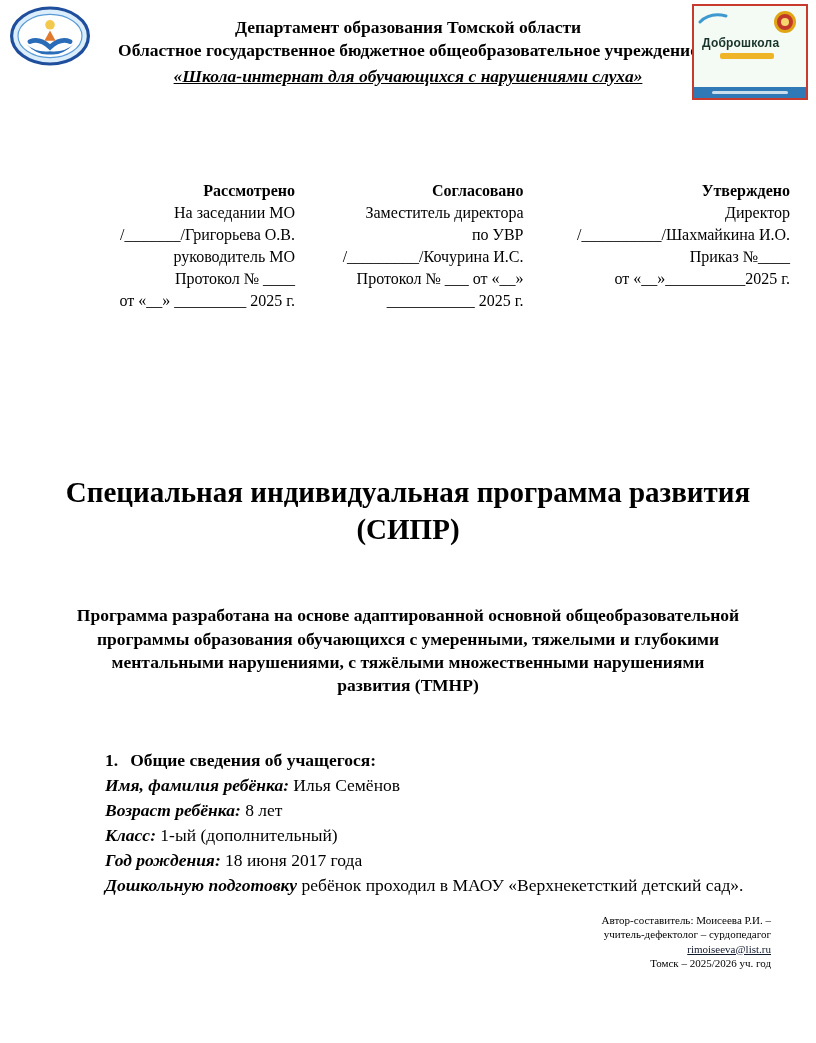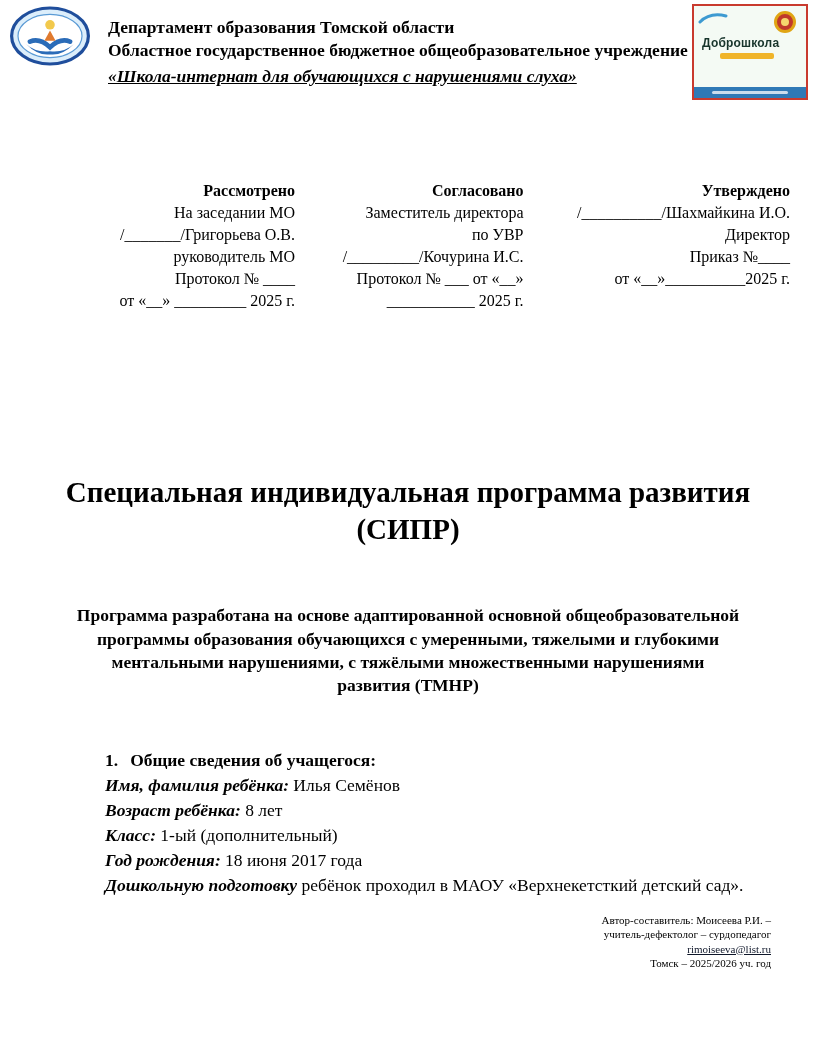--- a/index.html
+++ b/index.html
@@ -23,21 +23,21 @@
   .badge-emblem{
     position:absolute;right:10px;top:5px;width:22px;height:22px;border-radius:50%;
     background:#c0392b;border:3px solid #e0a514;box-sizing:border-box;
   }
   .badge-emblem::after{content:"";position:absolute;left:4px;top:4px;width:8px;height:8px;border-radius:50%;background:#f5d76e;}
   .badge-title{position:absolute;left:8px;top:30px;font-size:12px;font-weight:bold;color:#17342b;letter-spacing:.2px;}
   .badge-sub{position:absolute;left:26px;top:47px;width:54px;height:6px;background:#f0b429;border-radius:2px;}
   .badge-strip{position:absolute;left:0;bottom:0;width:100%;height:11px;background:#2f79b6;}
   .badge-strip::after{content:"";position:absolute;left:18px;top:4px;width:76px;height:3px;background:rgba(255,255,255,.75);border-radius:2px;}
   
-  .header{padding-top:16px;width:600px;margin:0 auto;text-align:left;font-weight:bold;font-size:17.5px;line-height:1.33;}
+  .header{padding-top:16px;width:600px;margin:0 auto;text-align:center;font-weight:bold;font-size:17.5px;line-height:1.33;}
   .header-line3{font-style:italic;text-decoration:underline;margin-top:2px;}
   
   .approval{margin:92px 26px 0 95px;display:flex;justify-content:space-between;font-size:16px;line-height:1.38;}
   .apcol{text-align:right;}
   .apcol-1{width:200px;}
   .apcol-2{width:212px;}
   .apcol-3{width:250px;}
   .apcol-title{font-weight:bold;}
   
   .main-title{margin:162px 55px 0 55px;text-align:center;font-weight:bold;font-size:29px;line-height:1.28;}
@@ -98,22 +98,22 @@
     <div class="apcol apcol-2">
       <div class="apcol-title">Согласовано</div>
       <div>Заместитель директора</div>
       <div>по УВР</div>
       <div>/_________/Кочурина И.С.</div>
       <div>Протокол № ___ от «__»</div>
       <div>___________ 2025 г.</div>
     </div>
     <div class="apcol apcol-3">
       <div class="apcol-title">Утверждено</div>
+      <div>Директор</div>
       <div>/__________/Шахмайкина И.О.</div>
-      <div>Директор</div>
       <div>Приказ №____</div>
       <div>от «__»__________2025 г.</div>
     </div>
   </div>
 
   <div class="main-title">Специальная индивидуальная программа развития (СИПР)</div>
 
   <div class="note">Программа разработана на основе адаптированной основной общеобразовательной программы образования обучающихся с умеренными, тяжелыми и глубокими ментальными нарушениями, с тяжёлыми множественными нарушениями  развития (ТМНР)</div>
 
   <div class="info">

